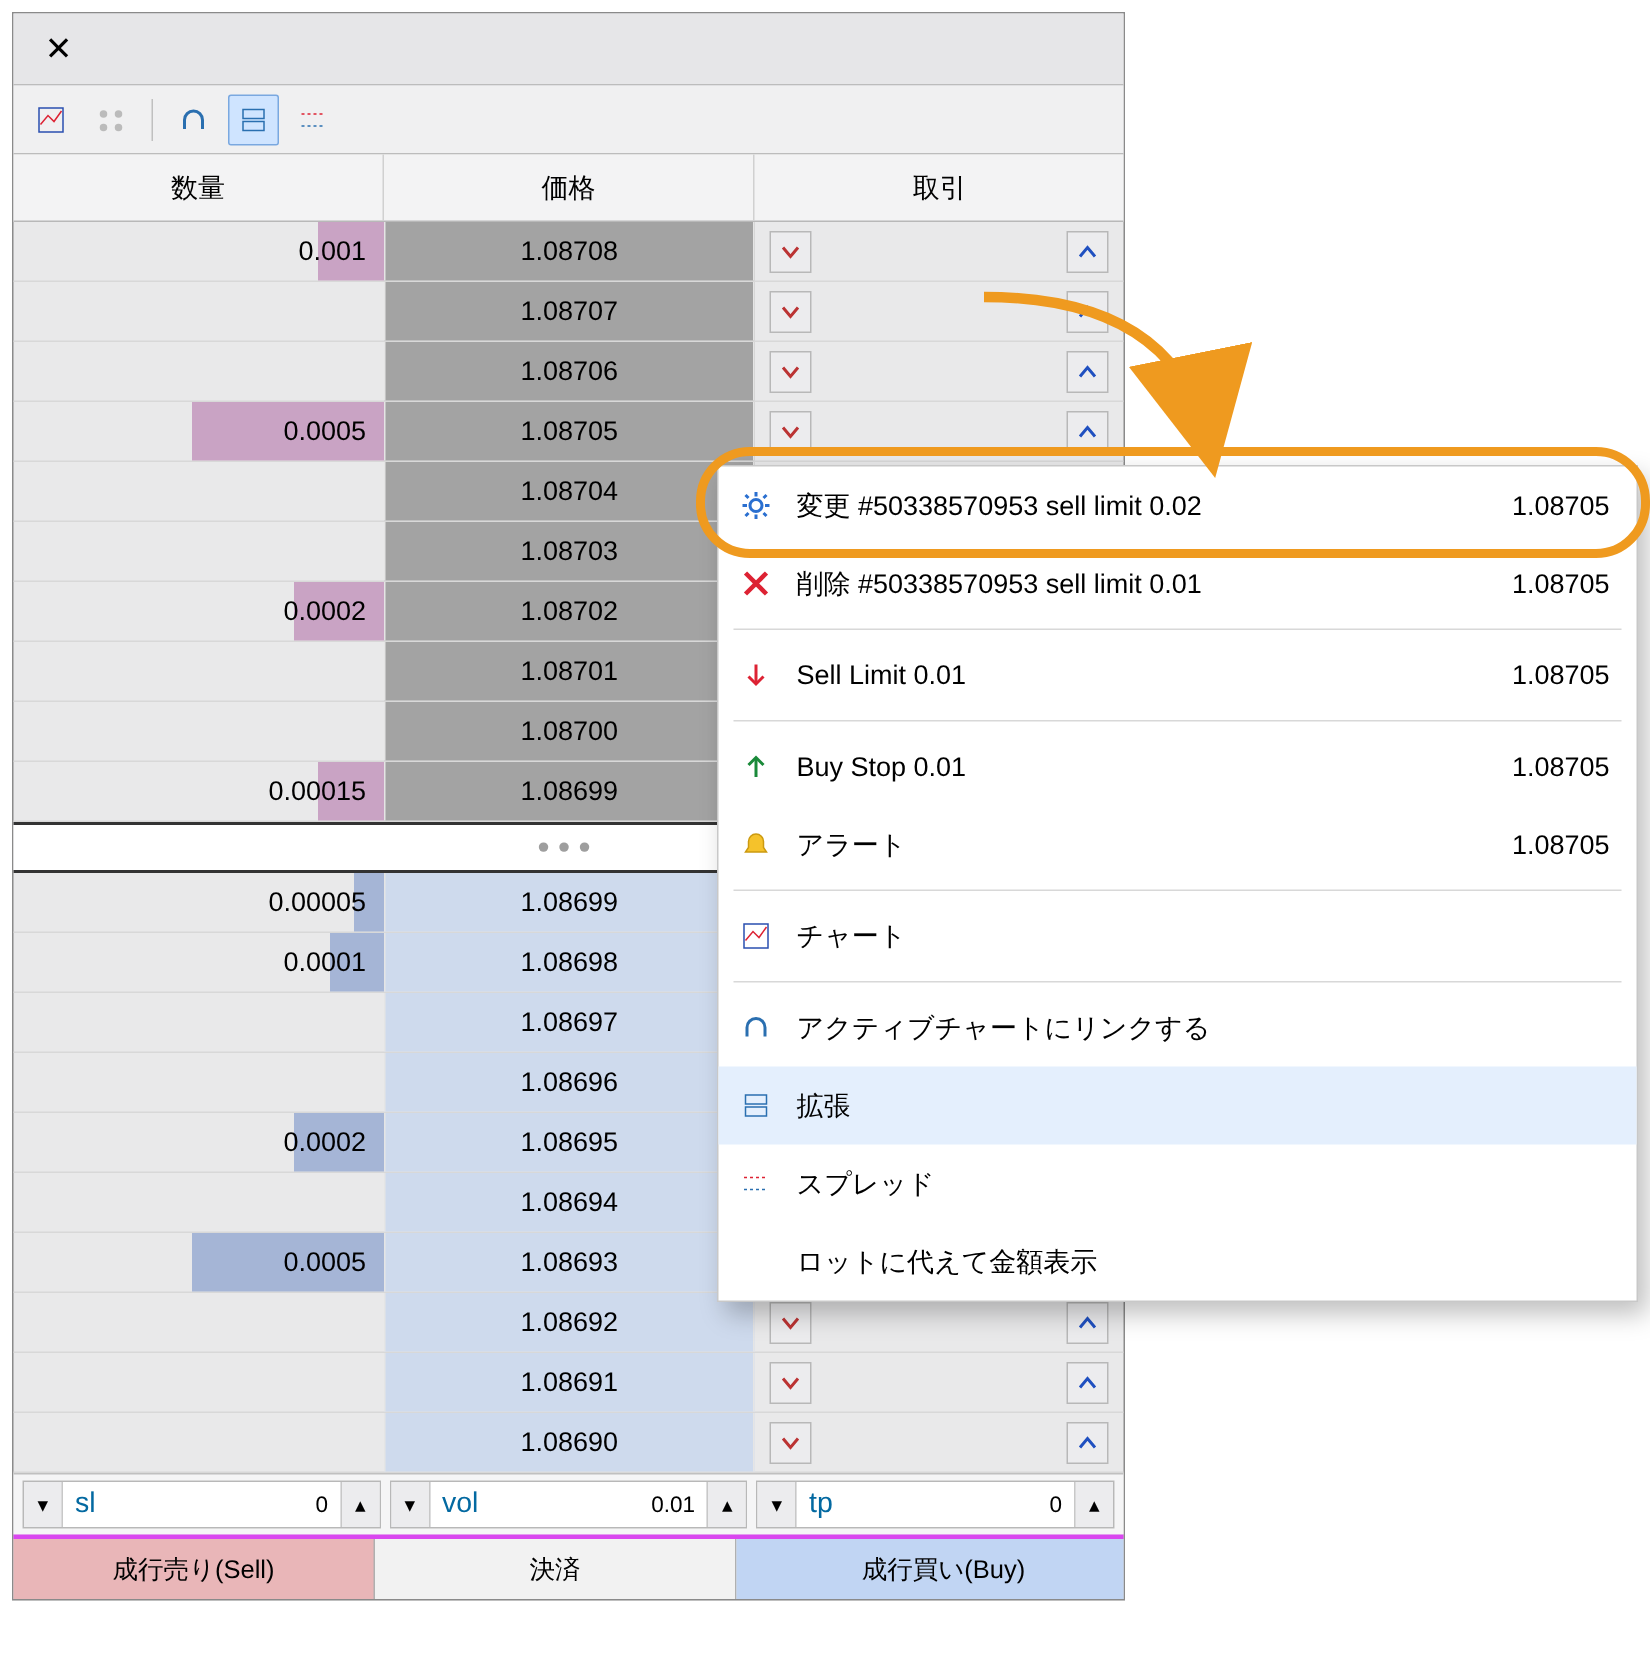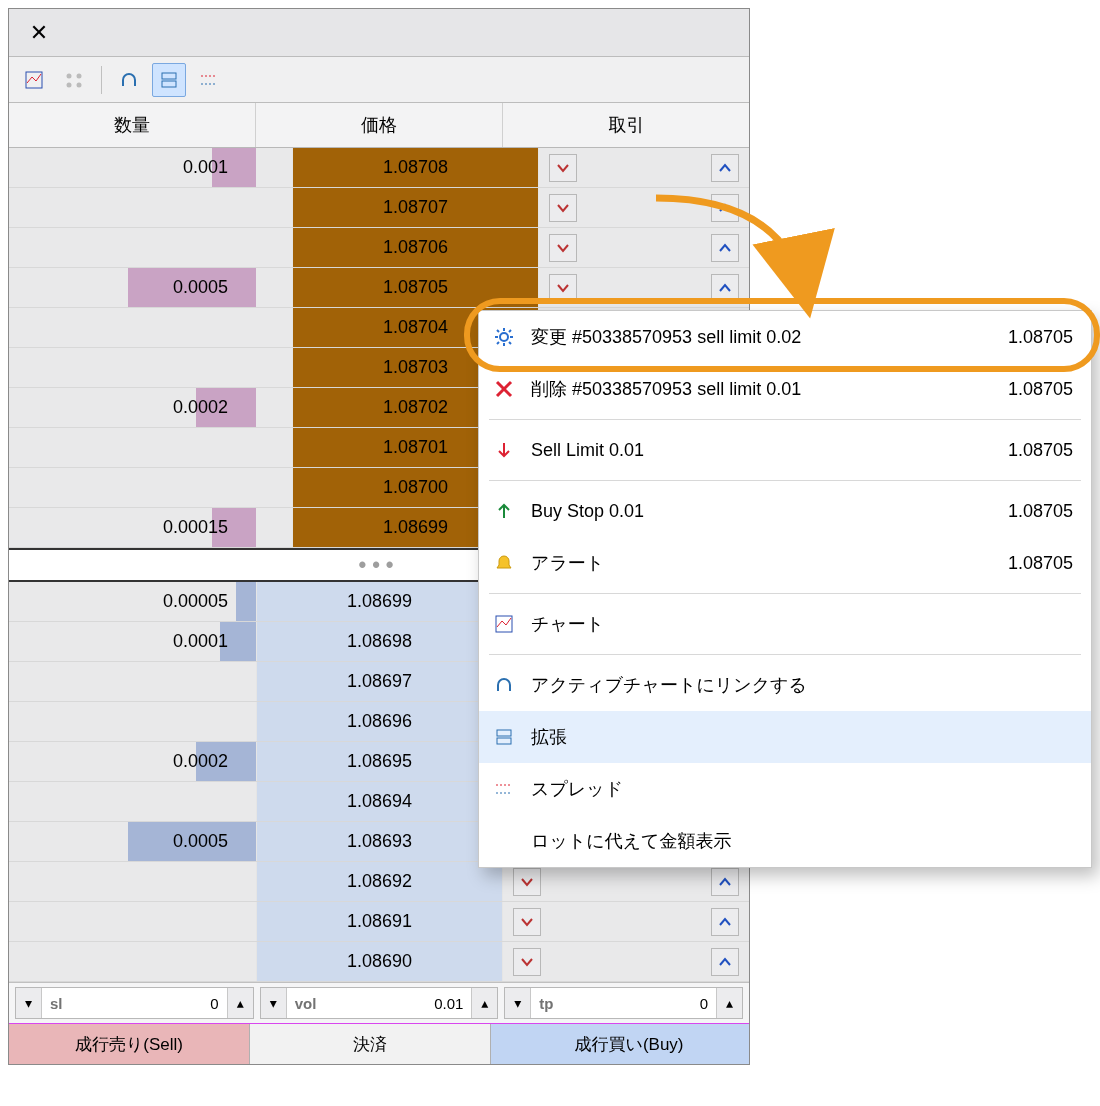--- a/index.html
+++ b/index.html
@@ -66,24 +66,24 @@
     border-right:1px solid #d0d0d0;
   }
   .head-cell:last-child { border-right:none; }
   .rows { }
   .row {
     display:flex;
     height:40px;
     border-bottom:1px solid #d8d8d8;
     font-size:18px;
   }
-  .cell-vol { flex:0 0 247px; text-align:left; padding-right:28px; display:flex; align-items:center; justify-content:flex-end; position:relative;}
+  .cell-vol { flex:0 0 247px; text-align:left; padding-right:12px; display:flex; align-items:center; justify-content:flex-end; position:relative;}
   .cell-price { flex:0 0 247px; text-align:center; display:flex; align-items:center; justify-content:center; border-left:1px solid #e5e5e5; border-right:1px solid #e5e5e5;}
   .cell-trade { flex:1; display:flex; align-items:center; justify-content:space-between; padding:0 10px;}
-  .ask .cell-price { background:#a16207;margin-left:36px; }
+  .ask .cell-price { background:#a3a3a3; }
   .bid .cell-price { background:#cedaed; }
   .vol-bar-ask { position:absolute; right:0; top:0; bottom:0; background:#c9a3c4; }
   .vol-bar-bid { position:absolute; right:0; top:0; bottom:0; background:#a5b5d6; }
   .vol-txt { position:relative; z-index:1;}
   .chev-box {
     width:28px; height:28px;
     border:1px solid #b8b8b8;
     background:#ececee;
     display:flex; align-items:center; justify-content:center;
     cursor:pointer;
@@ -93,23 +93,23 @@
   .chev-box svg { width:14px; height:14px; }
   .mid-row { height:34px; display:flex; align-items:center; justify-content:center; border-top:2px solid #333; border-bottom:2px solid #333; background:#fff; color:#9e9e9e; letter-spacing:6px; font-size:22px; font-weight:bold;}
   .input-row {
     display:flex; gap:6px; padding:4px 6px; background:#f5f5f6; border-top:1px solid #c0c0c0;
   }
   .stepper {
     flex:1; display:flex; align-items:center; border:1px solid #b8b8b8; background:#fff; height:32px;
   }
   .stepper .sbtn { width:26px; height:100%; display:flex; align-items:center; justify-content:center; background:#ececee; border-right:1px solid #c8c8c8; cursor:pointer;}
   .stepper .sbtn.r { border-left:1px solid #c8c8c8; border-right:none;}
-  .stepper .lbl { flex:1; display:flex; align-items:center; padding:0 8px; color:#737373; font-size:15px;font-weight:bold;}
+  .stepper .lbl { flex:1; display:flex; align-items:center; padding:0 8px; color:#0369a1; font-size:19px;}
   .stepper .val { padding-right:8px; font-size:15px;}
-  .btn-row { display:flex; border-top:1px solid #d946ef;}
+  .btn-row { display:flex; border-top:3px solid #d946ef;}
   .big-btn { flex:1; height:40px; display:flex; align-items:center; justify-content:center; font-size:17px; border-right:1px solid #b0b0b0; cursor:pointer;}
   .big-btn:last-child{border-right:none;padding-left:18px;}
   .sell-btn { background:#e9b6b8; }
   .close-pos-btn { background:#f2f2f2; }
   .buy-btn { background:#c1d5f3; }
 
   
   .ctx {
     position:absolute;
     left:478px; top:310px;

